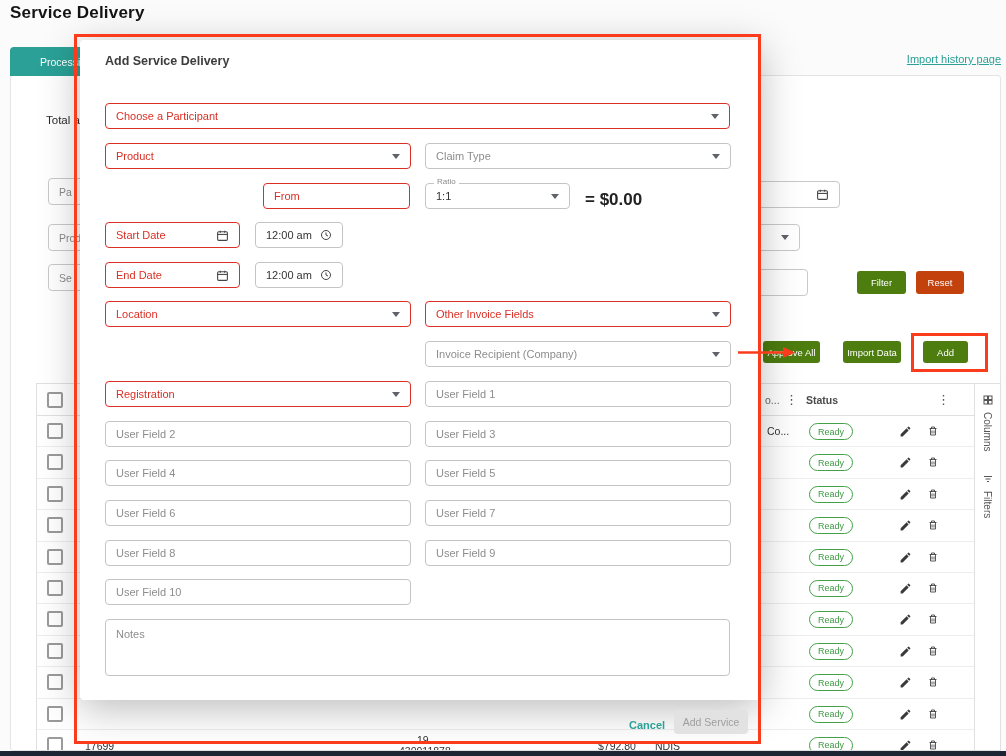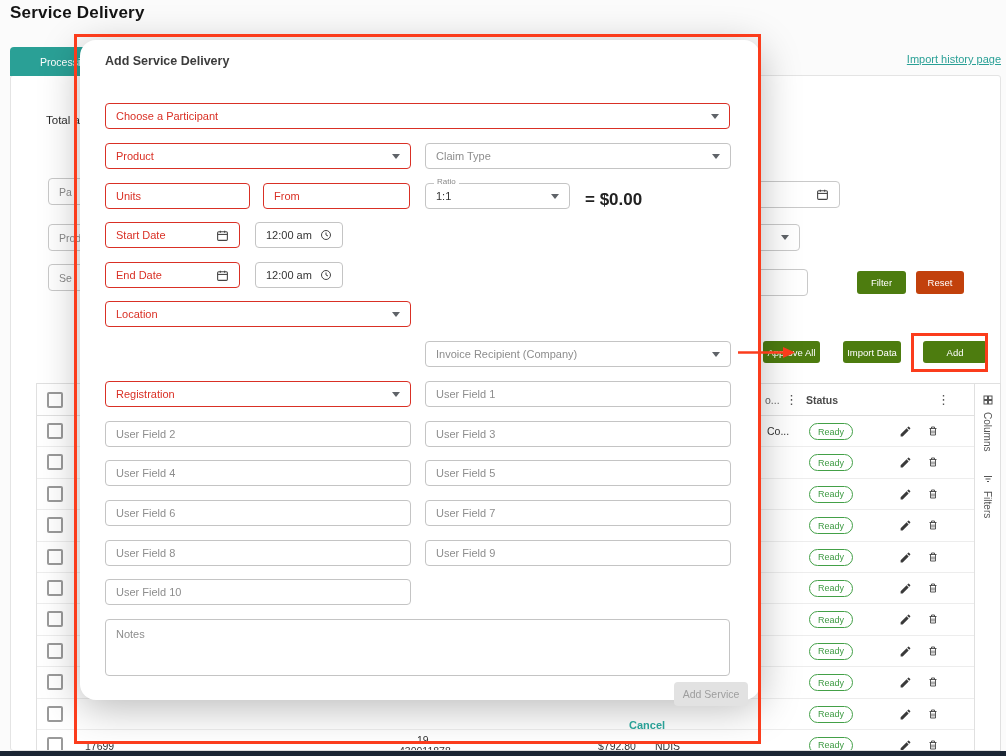--- a/index.html
+++ b/index.html
@@ -27,33 +27,33 @@
   .vtext{writing-mode:vertical-rl;font-size:10px;color:#555;cursor:pointer}
   .rows{position:absolute;left:0;top:32px;right:26px}
   .trow{position:relative;height:31.4px;border-bottom:1px solid #ededed}
   .cb{position:absolute;width:16px;height:16px;border:2px solid #9a9a9a;border-radius:2px;background:#fff;cursor:pointer}
   .badge{position:absolute;height:17px;padding:0 8px;display:flex;align-items:center;border:1px solid #43a047;
          color:#3d9a42;border-radius:9px;font-size:9px;background:#fff}
   .icon-btn{position:absolute;cursor:pointer;display:flex}
   .kebab{position:absolute;font-size:13px;color:#555;cursor:pointer;line-height:14px}
   .cell{position:absolute;font-size:10.5px;color:#333;white-space:nowrap}
   .footer-bar{left:0;top:751px;width:1006px;height:5px;background:#1b2533}
-  .modal{position:absolute;left:80px;top:40px;width:680px;height:660px;background:#fff;border-radius:16px;
+  .modal{position:absolute;left:80px;top:40px;width:680px;height:660px;background:#fff;border-radius:4px;
          box-shadow:0 8px 40px rgba(0,0,0,.28);z-index:40}
   .modal-title{position:absolute;left:25px;top:14px;font-size:12.5px;font-weight:600;color:#3c3c3c}
   .field{position:absolute;height:26px;border:1px solid #c4c4c4;border-radius:4px;background:#fff;
          display:flex;align-items:center;padding:0 10px;font-size:11px;color:#8d8d8d;cursor:pointer}
   .field.req{border-color:#d93025;color:#d93025}
   .field .val{color:#333}
   .float-label{position:absolute;top:-7px;left:8px;font-size:8px;color:#8a8a8a;background:#fff;padding:0 3px}
   .eq{position:absolute;font-size:17px;font-weight:600;color:#222}
   .notes{position:absolute;left:25px;top:579px;width:625px;height:57px;border:1px solid #c4c4c4;border-radius:4px;
          padding:8px 10px;font-size:11px;color:#8d8d8d;display:flex;align-items:flex-start}
   .cancel{position:absolute;left:549px;top:679px;font-size:11px;font-weight:600;color:#2aa096;cursor:pointer}
-  .addsvc{position:absolute;left:594px;top:642px;width:74px;height:24px;background:#e2e2e2;color:#9e9e9e;
+  .addsvc{position:absolute;left:594px;top:670px;width:74px;height:24px;background:#e2e2e2;color:#9e9e9e;
           font-size:10.5px;border-radius:4px;display:flex;align-items:center;justify-content:center}
   .ann{position:absolute;border:3px solid #fb3c1c;z-index:60;pointer-events:none}
   .arrow{position:absolute;z-index:61;pointer-events:none}
 </style>
 </head>
 <body>
 
 <div class="screen">
 
   <div class="abs content-card"></div>
@@ -88,21 +88,21 @@
   <div class="abs inbox" style="left:700px;top:224px;width:100px">
     <span class="caret"></span>
   </div>
   <div class="abs inbox" style="left:700px;top:269px;width:108px"></div>
 
   <div class="abs btn teal" style="left:857px;top:271px;width:49px;height:23px">Filter</div>
   <div class="abs btn maroon" style="left:916px;top:271px;width:48px;height:23px">Reset</div>
 
   <div class="abs btn teal" style="left:763px;top:341px;width:57px;height:22px">Approve All</div>
   <div class="abs btn teal" style="left:843px;top:341px;width:58px;height:22px">Import Data</div>
-  <div class="abs btn teal" style="left:923px;top:341px;width:64px;height:22px">Add</div>
+  <div class="abs btn teal" style="left:923px;top:341px;width:45px;height:22px">Add</div>
 
   <div class="abs table-card">
     <div class="thead">
       <span class="cb" style="left:10px;top:8px"></span>
       <span class="cell" style="left:728px;top:10px;color:#666">o...</span>
       <span class="kebab" style="left:748px;top:9px">⋮</span>
       <span class="cell" style="left:769px;top:10px;font-weight:600;color:#4a4a4a">Status</span>
       <span class="kebab" style="left:900px;top:9px">⋮</span>
     </div>
 
@@ -325,23 +325,20 @@
 
     <div class="field req" style="left:25px;top:103px;width:306px">
       <span>Product</span>
       <span class="caret"></span>
     </div>
     <div class="field" style="left:345px;top:103px;width:306px">
       <span>Claim Type</span>
       <span class="caret"></span>
     </div>
 
-    <div class="field req" style="left:25px;top:143px;width:145px">
-      <span>Units</span>
-    </div>
     <div class="field req" style="left:183px;top:143px;width:147px">
       <span>From</span>
     </div>
     <div class="field" style="left:345px;top:143px;width:145px">
       <span class="float-label">Ratio</span>
       <span class="val">1:1</span>
       <span class="caret"></span>
     </div>
     <span class="eq" style="left:505px;top:150px">= $0.00</span>
 
@@ -384,20 +381,24 @@
             <circle cx="12" cy="12" r="9"></circle>
             <polyline points="12,7 12,12 16,14"></polyline>
           </svg>
         </span>
     </div>
 
     <div class="field req" style="left:25px;top:261px;width:306px">
       <span>Location</span>
       <span class="caret"></span>
     </div>
+    <div class="field req" style="left:345px;top:261px;width:306px">
+      <span>Other Invoice Fields</span>
+      <span class="caret"></span>
+    </div>
 
     <div class="field" style="left:345px;top:301px;width:306px">
       <span>Invoice Recipient (Company)</span>
       <span class="caret"></span>
     </div>
 
     <div class="field req" style="left:25px;top:341px;width:306px">
       <span>Registration</span>
       <span class="caret"></span>
     </div>

